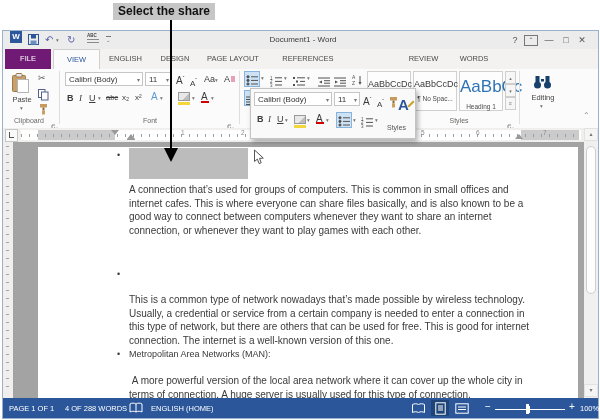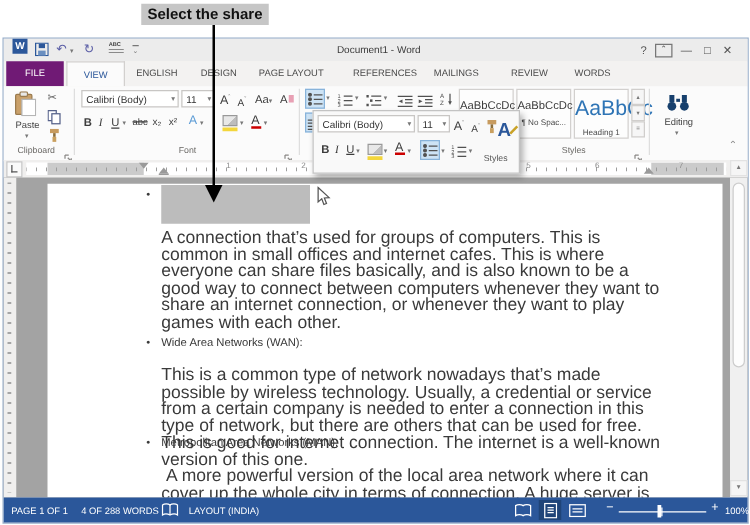--- a/index.html
+++ b/index.html
@@ -62,21 +62,21 @@
   .mk-up{width:0;height:0;border-left:4px solid transparent;border-right:4px solid transparent;border-bottom:5px solid #9a9a9a}
   .scrbox{width:14px;height:13px;background:#f5f5f5;border:1px solid #e2e2e2;box-sizing:border-box;
           font-size:6px;color:#777;text-align:center;line-height:11px}
   
   .docarea{left:0;top:111px;width:595px;height:256px;background:#a3a3a3;overflow:hidden}
   .vruler{left:0;top:0;width:10px;height:256px;background:#f0efee}
   .vruler i{position:absolute;left:3px;top:4px;width:3px;height:248px;
       background:repeating-linear-gradient(to bottom,#a5a5a5 0 1px,transparent 1px 8px)}
   .page{left:35px;top:5px;width:540px;height:251px;background:#fff}
   .sel{left:126px;top:6px;width:119px;height:31px;background:#bcbcbc}
-  .doctxt{font-size:14px;color:#3a3a3a;line-height:13.5px}
+  .doctxt{font-size:10px;color:#3a3a3a;line-height:13.5px}
   .bullet{font-size:9px;color:#3a3a3a}
   .head{font-size:9px;color:#383838}
   .para{width:404px;white-space:pre-wrap}
   .vsb{left:581px;top:0;width:14px;height:256px;background:#f0f0f0}
   .vthumb{left:1.5px;top:4px;width:10px;height:148px;background:#fdfdfd;border:1px solid #cdcdcd;border-radius:5px;box-sizing:border-box}
   
   .sbar{left:0;top:367px;width:595px;height:20px;background:#2b579a;color:#fff;font-size:7.5px}
   .sitem{top:6px;height:10px;line-height:10px}
   .vtile{top:2px;width:18px;height:16px;text-align:center}
   .vtile.active{background:#1f4478}
@@ -117,21 +117,20 @@
     <span class="ab wctl" style="left:572px">✕</span>
   </div>
 
   <div class="ab tabrow">
     <div class="ab tab tab-file" style="left:2px;width:46px">FILE</div>
     <div class="ab tab active" style="left:50px;width:47px">VIEW</div>
     <div class="ab tab" style="left:99px;width:47px">ENGLISH</div>
     <div class="ab tab" style="left:148px;width:48px">DESIGN</div>
     <div class="ab tab" style="left:198px;width:64px">PAGE LAYOUT</div>
     <div class="ab tab" style="left:272px;width:66px">REFERENCES</div>
-    <div class="ab tab" style="left:332px;width:60px">MAILINGS</div>
     <div class="ab tab" style="left:394px;width:53px">REVIEW</div>
     <div class="ab tab" style="left:449px;width:44px">WORDS</div>
     <div class="ab signin">Sign in</div>
   </div>
 
   <div class="ab ribbon">
 
     <span class="ab" style="left:9px;top:4px"><svg width="17" height="20">
           <rect x="0.5" y="2.5" width="13" height="16" rx="1" fill="#c9a06a" stroke="#9a7b4f"></rect>
           <rect x="4" y="0.5" width="6" height="3.5" rx="1" fill="#e8e8e8" stroke="#9a7b4f"></rect>
@@ -314,21 +313,20 @@
     <div class="ab vruler">
         <i></i>
       </div>
     <div class="ab page"></div>
     <div class="ab sel"></div>
 
     <span class="ab bullet" style="left:114px;top:8px">•</span>
     <div class="ab doctxt para" style="left:126px;top:41px">A connection that’s used for groups of computers. This is common in small offices and internet cafes. This is where everyone can share files basically, and is also known to be a good way to connect between computers whenever they want to share an internet connection, or whenever they want to play games with each other.</div>
 
     <span class="ab bullet" style="left:114px;top:127px">•</span>
-    <span class="ab head" style="left:126px;top:127px">Wide Area Networks (WAN):</span>
     <div class="ab doctxt para" style="left:126px;top:151px">This is a common type of network nowadays that’s made possible by wireless technology. Usually, a credential or service from a certain company is needed to enter a connection in this type of network, but there are others that can be used for free. This is good for internet connection. The internet is a well-known version of this one.</div>
 
     <span class="ab bullet" style="left:114px;top:207px">•</span>
     <span class="ab head" style="left:126px;top:207px">Metropolitan Area Networks (MAN):</span>
     <div class="ab doctxt para" style="left:126px;top:232px"> A more powerful version of the local area network where it can cover up the whole city in terms of connection. A huge server is usually used for this type of connection.</div>
 
     <span class="ab cursor-svg" style="left:250px;top:7px"><svg width="12" height="17">
           <path d="M1.5 1 L1.5 12.5 L4.4 10.1 L6.1 14.6 L8.2 13.8 L6.5 9.4 L10.3 9.1 Z" fill="#fff" stroke="#555" stroke-width="1"></path>
         </svg></span>
 
@@ -338,21 +336,21 @@
     </div>
   </div>
 
   <div class="ab sbar">
     <span class="ab sitem" style="left:6px">PAGE 1 OF 1</span>
     <span class="ab sitem" style="left:62px">4 OF 288 WORDS</span>
     <span class="ab" style="left:126px;top:4px"><svg width="14" height="12">
           <path d="M7 2C5.5 0.8 2.5 0.8 1 2v8c1.5-1 4-1 6 0c2-1 4.5-1 6 0V2c-1.5-1.2-4.5-1.2-6 0z" fill="none" stroke="#fff"></path>
           <path d="M7 2v8" stroke="#fff"></path>
         </svg></span>
-    <span class="ab sitem" style="left:148px">LAYOUT (INDIA)</span>
+    <span class="ab sitem" style="left:148px">ENGLISH (HOME)</span>
     <span class="ab vtile" style="left:406px"><svg width="15" height="11" style="margin-top:3px">
           <path d="M7.5 1.5C6 0.5 3 0.5 1.5 1.5v8c1.5-1 4.5-1 6 0c1.5-1 4.5-1 6 0v-8c-1.5-1-4.5-1-6 0z" fill="none" stroke="#fff"></path>
         </svg></span>
     <span class="ab vtile active" style="left:428px"><svg width="11" height="13" style="margin-top:1.5px">
           <rect x="0.8" y="0.8" width="9.4" height="11.4" fill="none" stroke="#fff"></rect>
           <path d="M3 4h5M3 6h5M3 8h5" stroke="#fff"></path>
         </svg></span>
     <span class="ab vtile" style="left:450px"><svg width="14" height="11" style="margin-top:3px">
           <rect x="0.8" y="0.8" width="12.4" height="9.4" fill="none" stroke="#fff"></rect>
           <path d="M3 4h8M3 6.5h8" stroke="#fff"></path>

